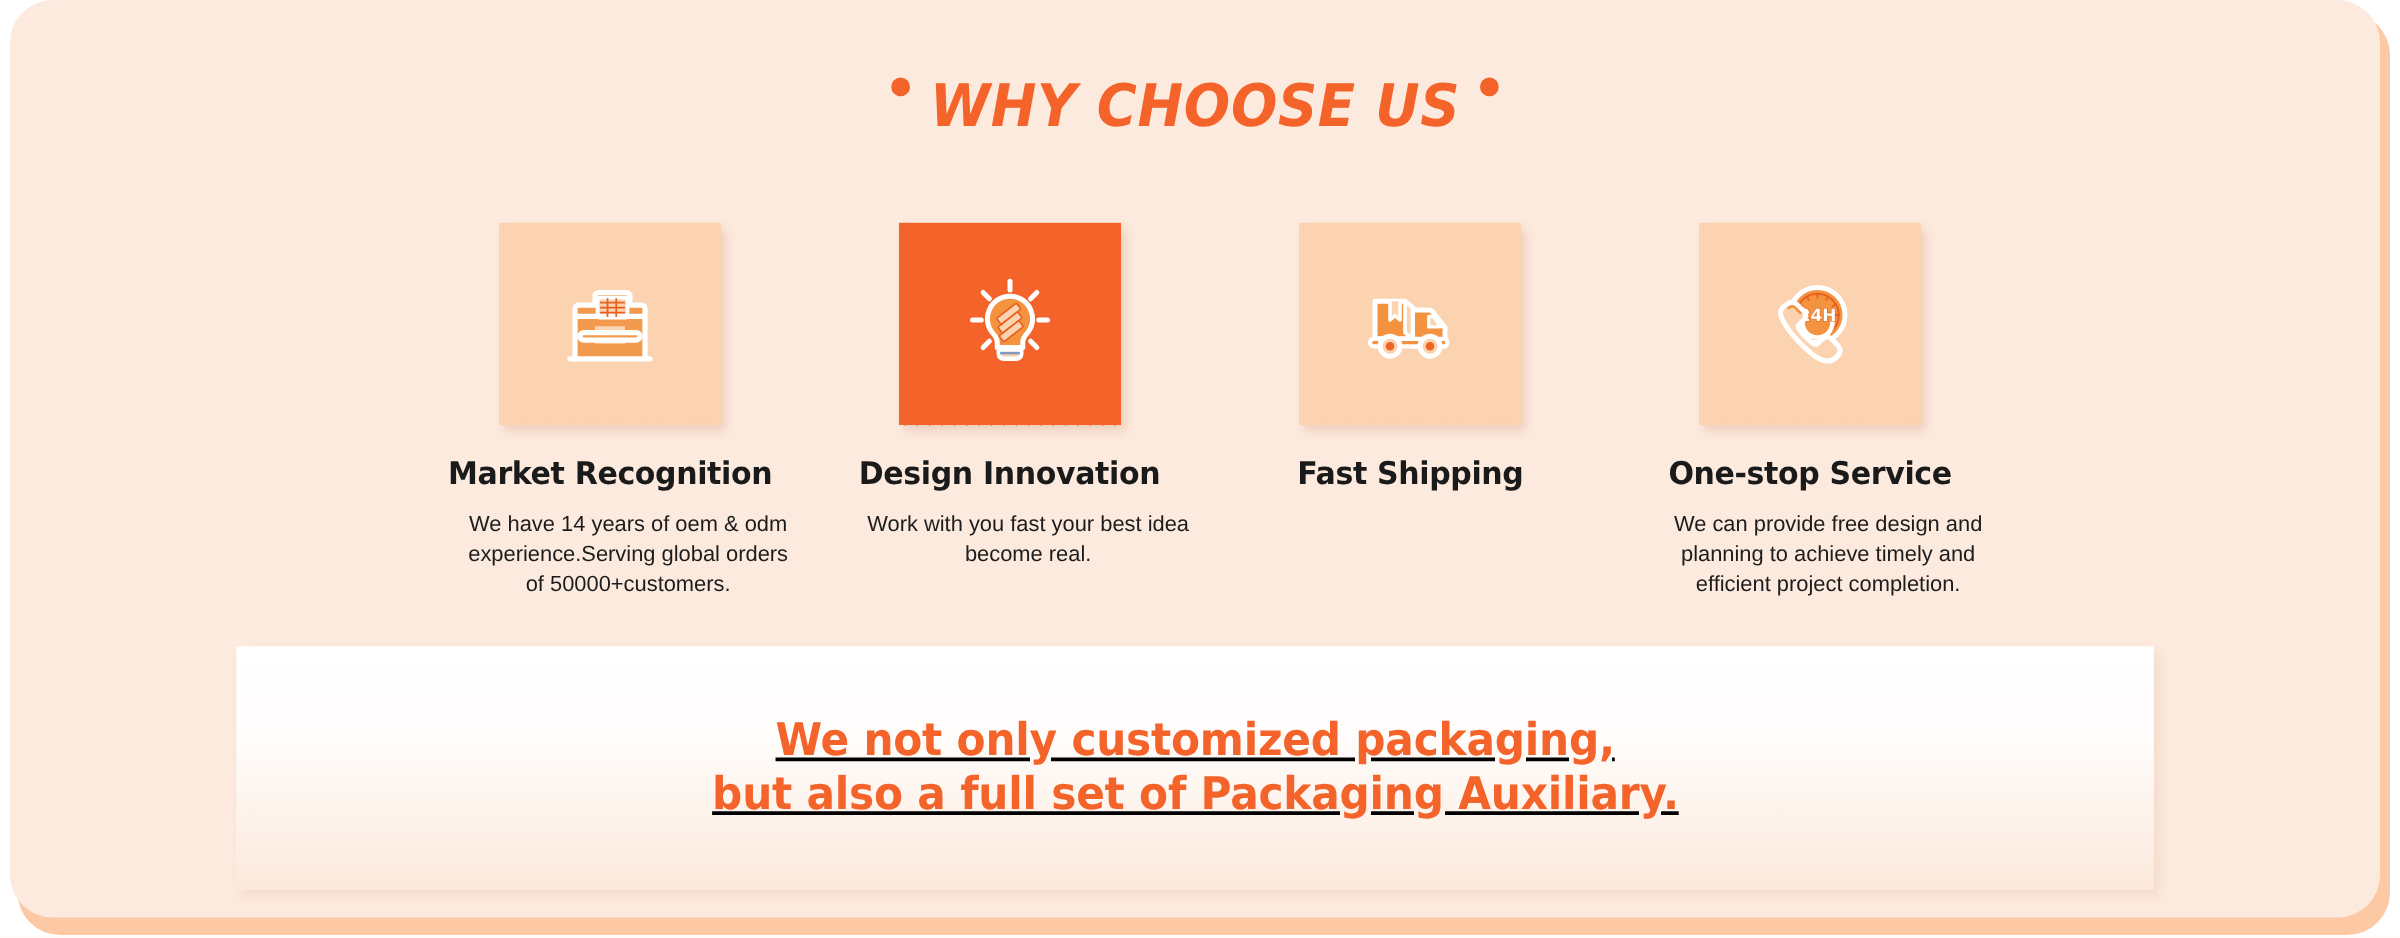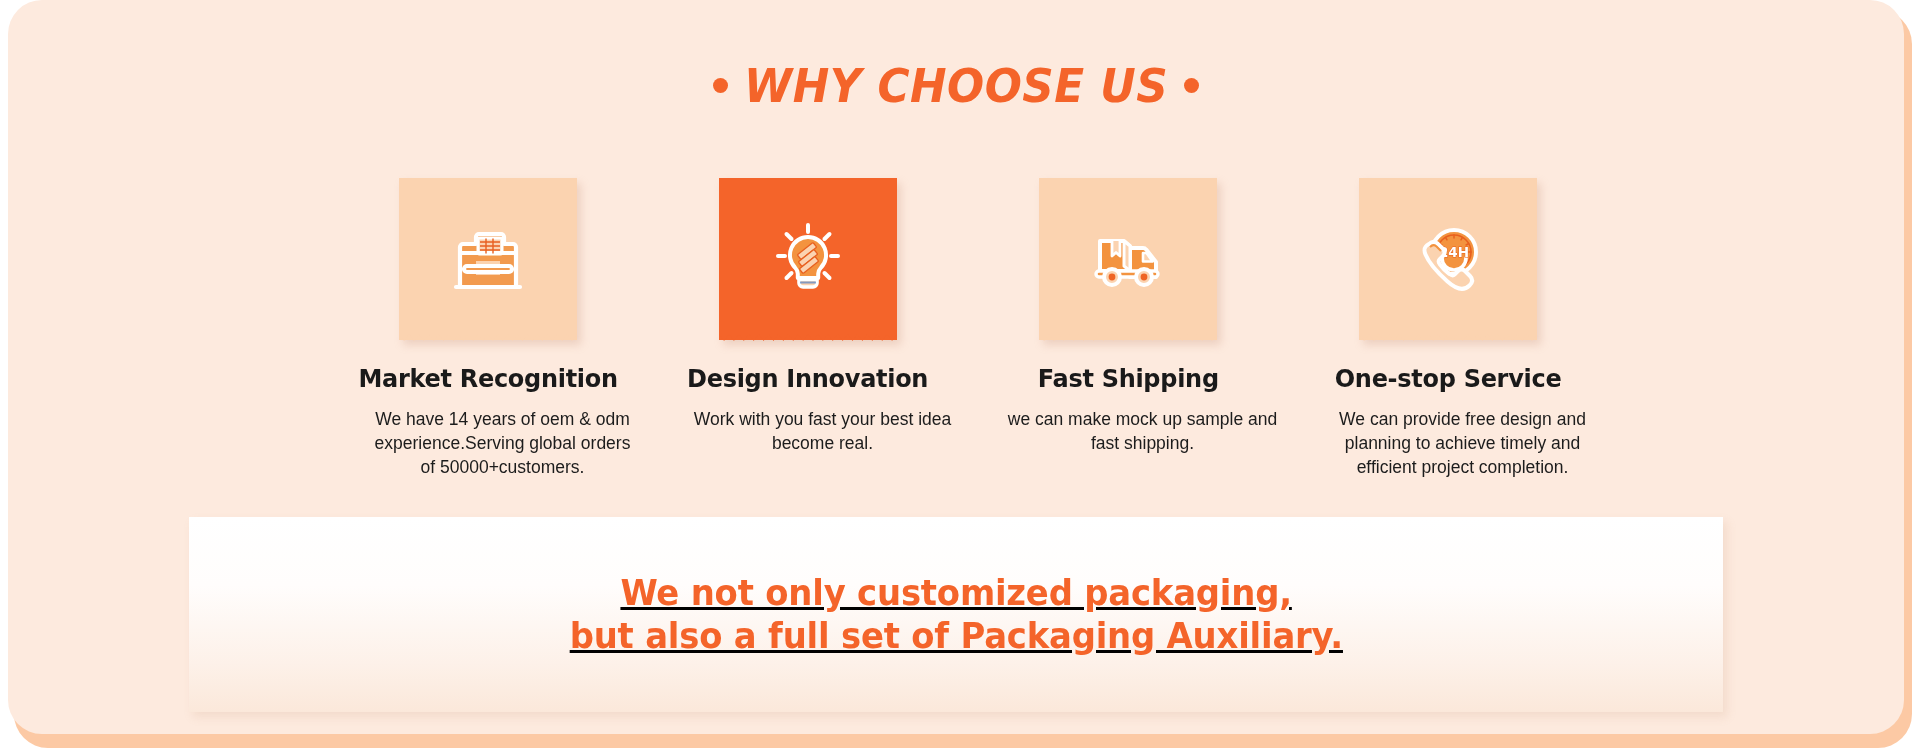--- a/index.html
+++ b/index.html
@@ -43,21 +43,21 @@
     overflow: hidden;
   }
 
   
   .heading-row {
     position: absolute;
     left: 0;
     top: 62px;
     width: 1896px;
     display: flex;
-    align-items: center;
+    align-items: flex-start;
     justify-content: center;
   }
   .heading-dot {
     width: 15px;
     height: 15px;
     border-radius: 50%;
     background: #f4642a;
     flex: 0 0 auto;
   }
   .heading-text {
@@ -280,21 +280,20 @@
             <path d="M38 24 L44 29 V54 L38 49 Z" fill="#fbd3b0" stroke="#ffffff" stroke-width="3" stroke-linejoin="round"></path>
             <path d="M26 24 L26 39 L30 35.5 L34 39 L34 24" fill="#fbd3b0" stroke="#ffffff" stroke-width="2.8" stroke-linejoin="round"></path>
             <rect x="10" y="54" width="62" height="6" rx="3" fill="#f3933f" stroke="#ffffff" stroke-width="3.4"></rect>
             <circle cx="26" cy="60" r="8" fill="#fbd3b0" stroke="#ffffff" stroke-width="4"></circle>
             <circle cx="26" cy="60" r="3.4" fill="#ef6424"></circle>
             <circle cx="58" cy="60" r="8" fill="#fbd3b0" stroke="#ffffff" stroke-width="4"></circle>
             <circle cx="58" cy="60" r="3.4" fill="#ef6424"></circle>
           </svg>
         </div>
         <div class="card-title">Fast Shipping</div>
-        <div class="card-desc">we can make mock up sample and fast shipping.</div>
       </div>
 
       <div class="card">
         <div class="stamp-wrap">
           <div class="stamp stamp-light">
             <div class="stamp-body"></div>
             <svg class="stamp-teeth" viewBox="0 0 178 11" preserveAspectRatio="none">
               <path d="M0 0 H178 V2 L173.06 9 L168.12 2 L163.18 9 L158.24 2 L153.29 9 L148.35 2 L143.41 9 L138.47 2 L133.53 9 L128.59 2 L123.65 9 L118.71 2 L113.76 9 L108.82 2 L103.88 9 L98.94 2 L94 9 L89.06 2 L84.12 9 L79.18 2 L74.24 9 L69.29 2 L64.35 9 L59.41 2 L54.47 9 L49.53 2 L44.59 9 L39.65 2 L34.71 9 L29.76 2 L24.82 9 L19.88 2 L14.94 9 L10 2 L5.06 9 L0 2 Z"></path>
             </svg>
           </div>

